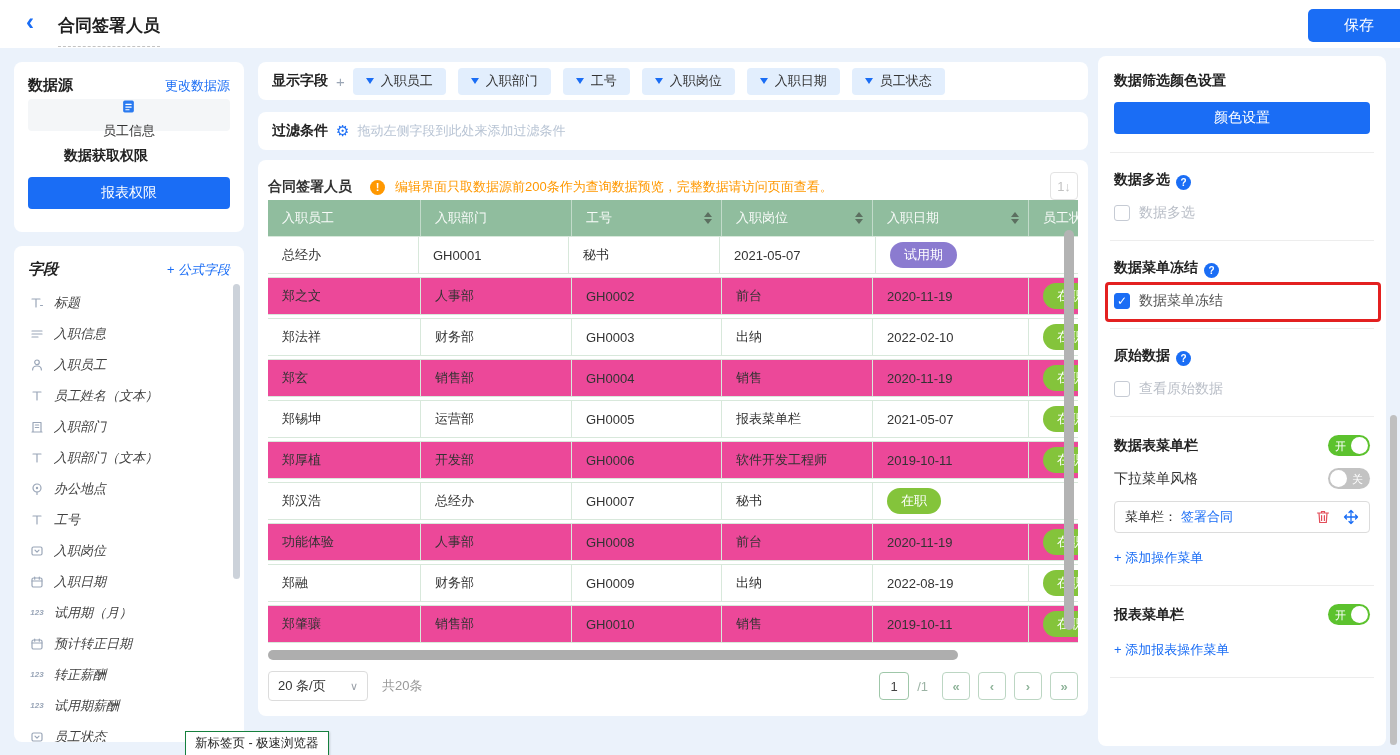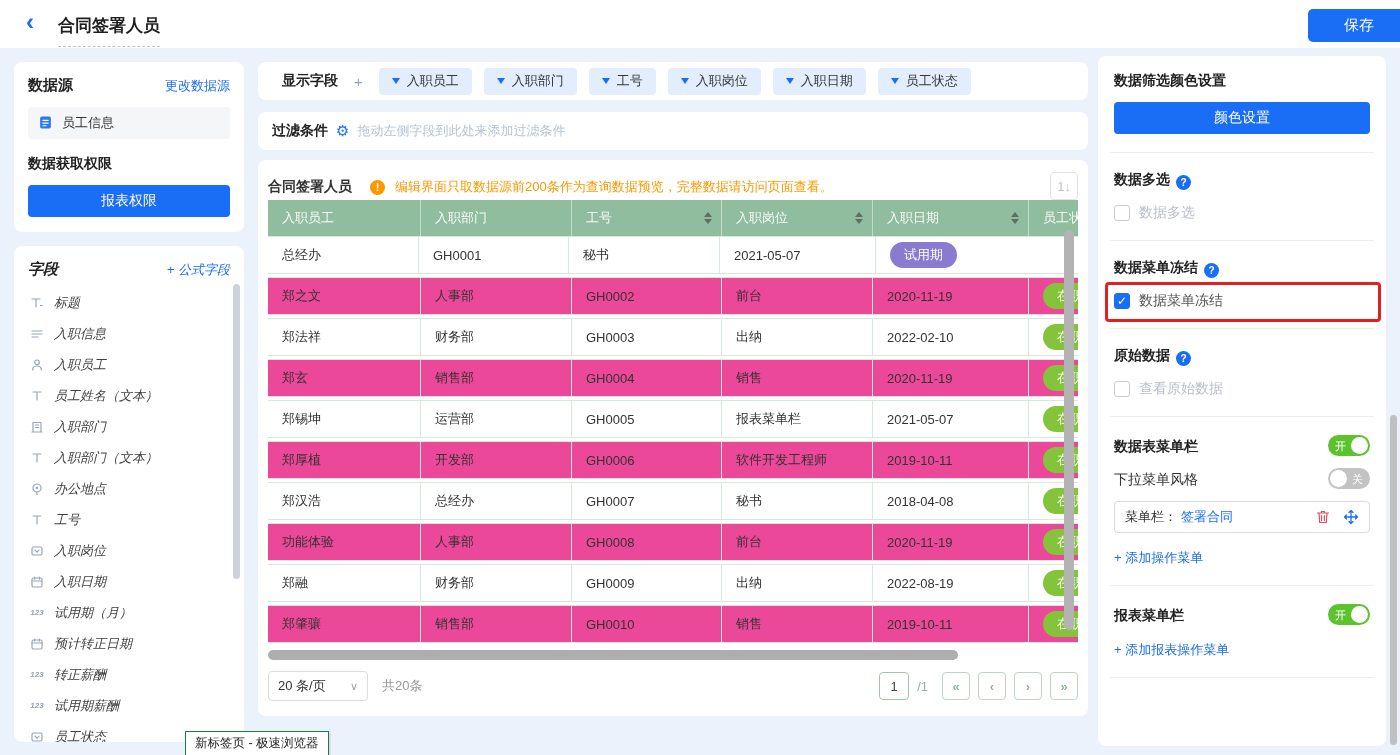--- a/index.html
+++ b/index.html
@@ -14,37 +14,37 @@
   .topbar { position:absolute; left:0; top:0; width:1400px; height:48px; background:#fff; }
   .back-ic { position:absolute; left:26px; top:8px; color:#1a6df5; font-size:24px; font-weight:bold; cursor:pointer; }
   .page-title { position:absolute; left:58px; top:14px; font-size:17px; font-weight:bold; color:#1f1f1f;
                 border-bottom:1px dashed #c3c3c3; padding-bottom:9px; }
   .save-btn { position:absolute; right:-10px; top:9px; width:102px; height:33px; background:#1a6df5; color:#fff;
               border:none; border-radius:5px; font-size:15px; cursor:pointer; }
   
   .card { position:absolute; background:#fff; border-radius:8px; }
   
   .card-ds { left:14px; top:62px; width:230px; height:170px; padding:14px; }
-  .row-between { display:flex; justify-content:space-between; align-items:flex-end; }
+  .row-between { display:flex; justify-content:space-between; align-items:center; }
   .sec-title { font-size:15px; font-weight:bold; color:#222; }
   .sec-title-sm { font-size:14px; font-weight:bold; color:#222; }
   .blue-link { color:#1a6df5; font-size:13px; cursor:pointer; text-decoration:none; }
-  .ds-item { margin-top:12px; height:32px; background:#f4f6f8; border-radius:4px; display:flex; align-items:center; gap:8px; padding:0 10px; }
+  .ds-item { margin-top:4px; height:32px; background:#f4f6f8; border-radius:4px; display:flex; align-items:center; gap:8px; padding:0 10px;flex-direction:column; }
   .blue-btn { width:100%; height:32px; background:#1a6df5; color:#fff; border:none; border-radius:4px; font-size:14px; cursor:pointer; display:block; }
-  .mt12 { margin-top:12px; } .mt16 { margin-top:16px; }
+  .mt12 { margin-top:12px; } .mt16 { margin-top:16px;margin-left:36px; }
   .card-fields { left:14px; top:246px; width:230px; height:496px; padding:14px 0 0 0; overflow:hidden;font-style:italic; }
   .fields-head { padding:0 14px; }
   .field-list { margin-top:8px; }
   .field-item { height:31px; display:flex; align-items:center; gap:9px; padding-left:15px; cursor:pointer; }
   .f-ic { width:16px; display:inline-flex; justify-content:center; color:#9aa6b8; }
   .f-lb { font-size:13px; color:#404040; }
   .num-ic { font-size:8px; color:#9aa6b8; letter-spacing:0; font-weight:bold; }
   .fields-scroll { position:absolute; right:4px; top:38px; width:7px; height:295px; background:#ccd2da; border-radius:4px; }
   
-  .card-display { left:258px; top:62px; width:830px; height:38px; display:flex; align-items:center; padding:0 24px; gap:16px; }
+  .card-display { left:258px; top:62px; width:830px; height:38px; display:flex; align-items:center; padding:0 14px; gap:8px; }
   .plus-ic { color:#9aa5b5; font-size:15px; cursor:pointer; }
   .chips { display:flex; gap:12px; align-items:center; }
   .chip { height:27px; background:#e2eefd; border-radius:4px; display:inline-flex; align-items:center; padding:0 13px; gap:7px; cursor:pointer; white-space:nowrap; }
   .tri { width:0; height:0; border-left:4.5px solid transparent; border-right:4.5px solid transparent; border-top:6px solid #1a6df5; }
   .card-filter { left:258px; top:112px; width:830px; height:38px; display:flex; align-items:center; padding:0 14px; gap:8px; }
   .gear-ic { color:#1a6df5; font-size:15px; cursor:pointer; }
   .filter-ph { color:#b8c4d4; font-size:13px; }
   
   .card-table { left:258px; top:160px; width:830px; height:556px; padding:0; }
   .tbl-titlebar { position:absolute; left:10px; right:10px; top:12px; height:30px; display:flex; align-items:center; gap:10px; }
@@ -405,21 +405,20 @@
     <div class="td c5">2019-10-11</div>
     <div class="td c6">
       <span class="badge" style="background:#84c43b">在职</span>
     </div>
   </div>
   <div class="tr">
     <div class="td c1">郑汉浩</div>
     <div class="td c2">总经办</div>
     <div class="td c3">GH0007</div>
     <div class="td c4">秘书</div>
-    <div class="td c5">2018-04-08</div>
     <div class="td c6">
       <span class="badge" style="background:#84c43b">在职</span>
     </div>
   </div>
   <div class="tr alt">
     <div class="td c1">功能体验</div>
     <div class="td c2">人事部</div>
     <div class="td c3">GH0008</div>
     <div class="td c4">前台</div>
     <div class="td c5">2020-11-19</div>

